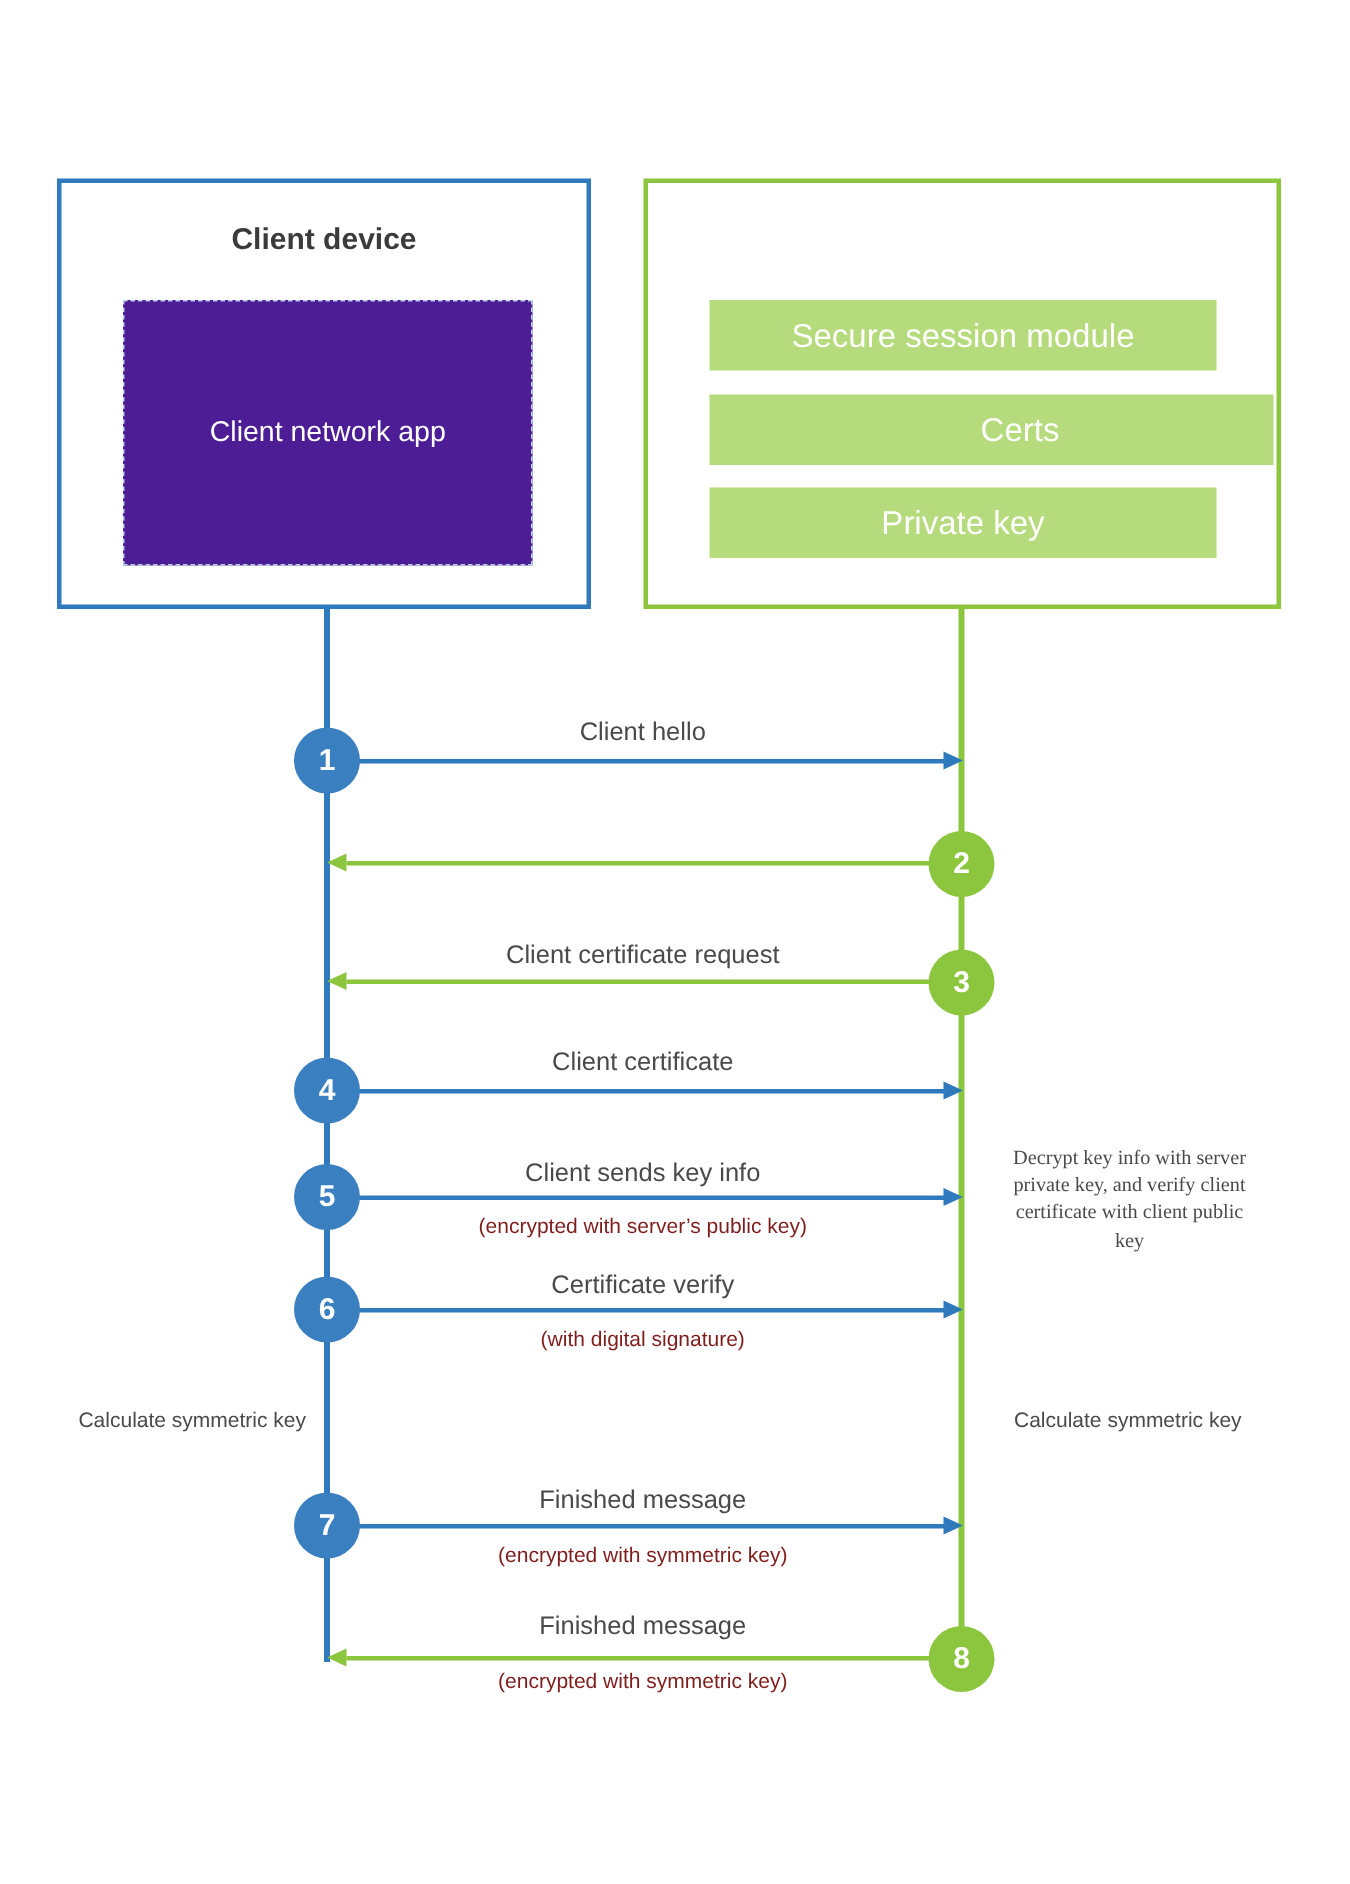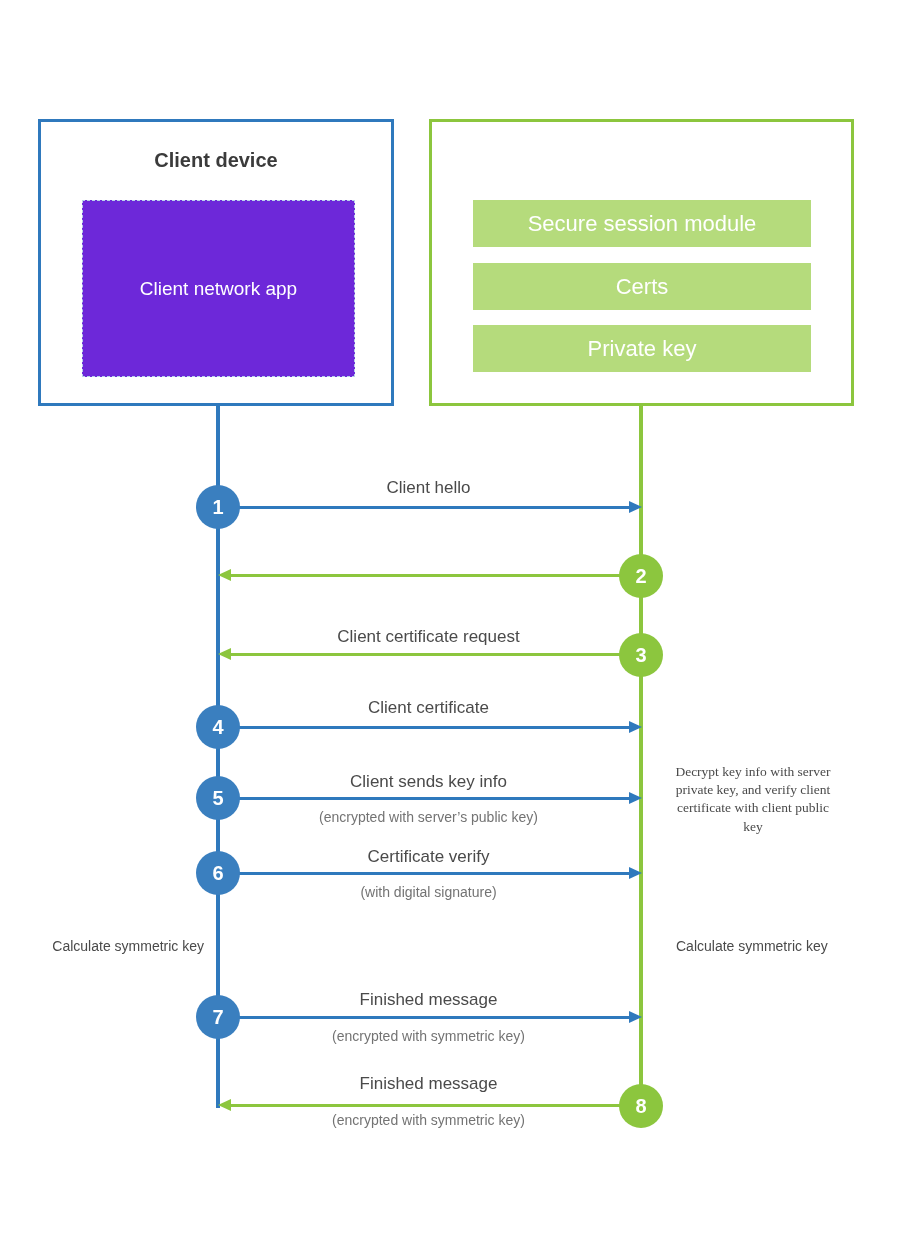--- a/index.html
+++ b/index.html
@@ -62,21 +62,21 @@
     color: #3b3b3b;
   }
 
   
   #client-app {
     position: absolute;
     left: 41px;
     top: 78px;
     width: 273px;
     height: 177px;
-    background: #6d28d9;
+    background: #4c1d95;
     border: 1px dashed #b9d3ea;
     box-sizing: border-box;
     display: flex;
     align-items: center;
     justify-content: center;
   }
   #client-app-label {
     font-size: 19px;
     color: #ffffff;
     text-align: center;
@@ -93,21 +93,21 @@
     background: #b5db7c;
     display: flex;
     align-items: center;
     justify-content: center;
   }
   .server-bar span {
     font-size: 22px;
     color: #ffffff;
   }
   #server-bar-0 { top: 78px; }
-  #server-bar-1 { top: 141px; }
+  #server-bar-1 { top: 141px; padding-left: 38px; }
   #server-bar-2 { top: 203px; }
 
   
   .lifeline {
     position: absolute;
     width: 4px;
   }
   #client-lifeline {
     left: 216px;
     top: 406px;
@@ -168,21 +168,21 @@
     position: absolute;
     text-align: center;
     font-size: 17px;
     color: #4a4a4a;
     white-space: nowrap;
   }
   .msg-sublabel {
     position: absolute;
     text-align: center;
     font-size: 14px;
-    color: #737373;
+    color: #7f1d1d;
     white-space: nowrap;
   }
 
   
   .side-note {
     position: absolute;
     font-size: 13.5px;
     color: #4a4a4a;
     line-height: 1.35;
   }

